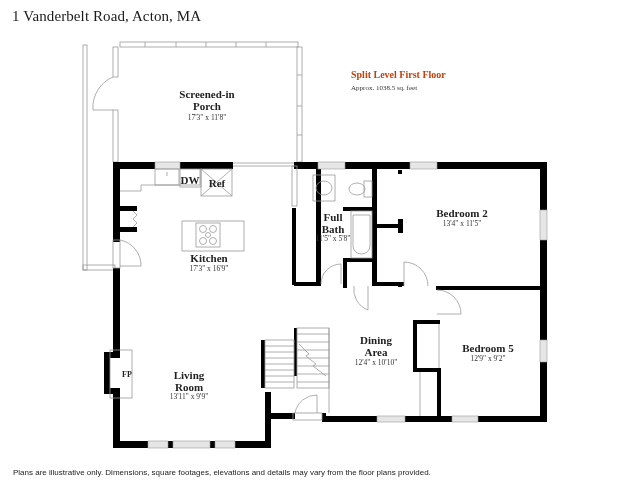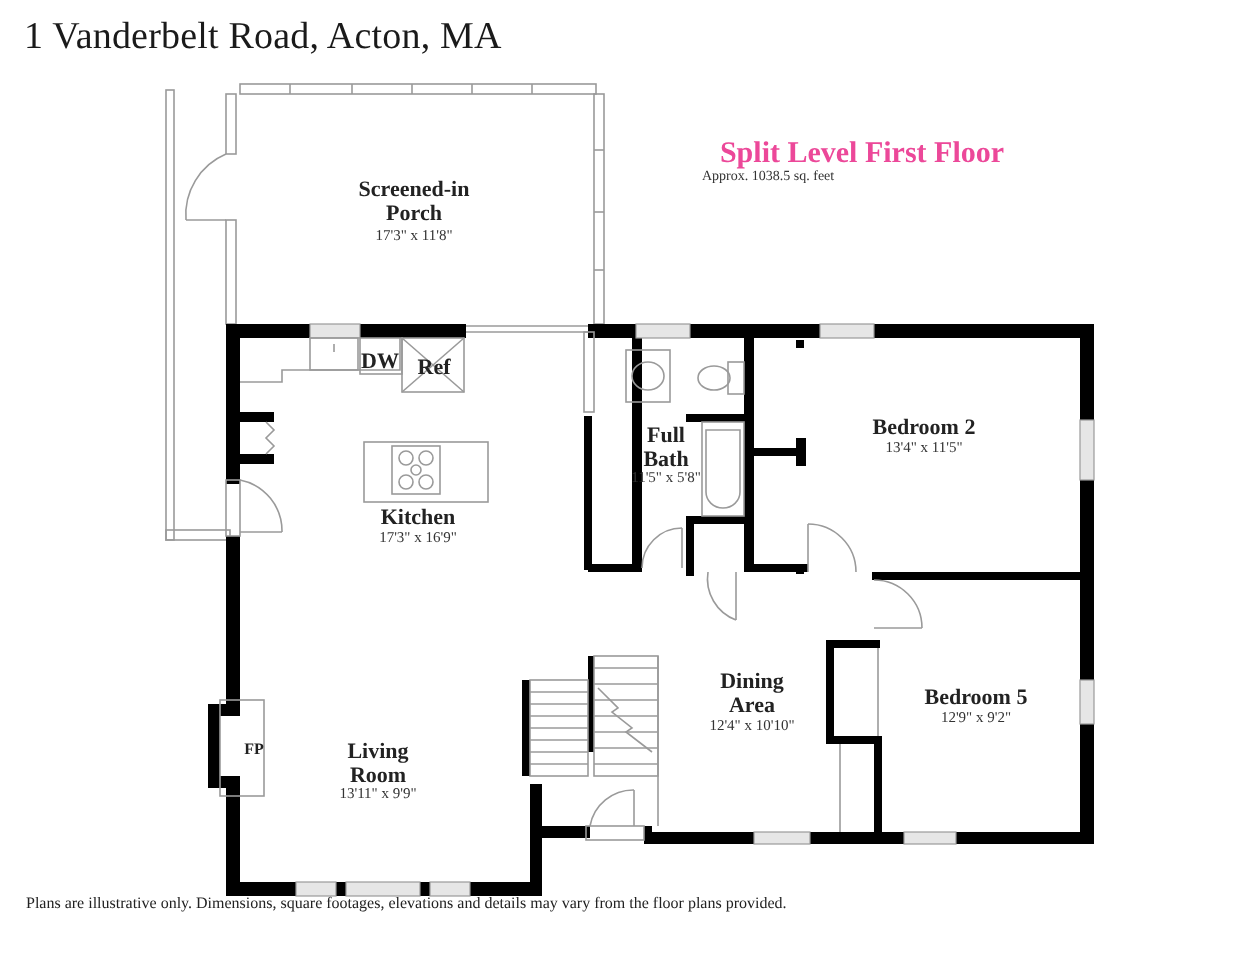--- a/index.html
+++ b/index.html
@@ -1,20 +1,20 @@
 <!DOCTYPE html>
 <html><head>
 <meta charset="utf-8">
 <style>
   html, body { margin: 0; padding: 0; background: #ffffff; }
   body { width: 621px; height: 480px; position: relative; overflow: hidden; font-family: "DejaVu Serif", "Liberation Serif", serif; }
-  .page-title { position: absolute; left: 12px; top: 8px; font-size: 19px; color: #1a1a1a; font-family: "Liberation Serif", "DejaVu Serif", serif; letter-spacing: 0.1px; }
-  .floor-title { position: absolute; left: 351px; top: 69px; width: 160px; text-align: center; font-size: 15px; font-weight: bold; color: #ec4899; font-family: "Liberation Serif", "DejaVu Serif", serif; }
+  .page-title { position: absolute; left: 12px; top: 8px; font-size: 15px; color: #1a1a1a; font-family: "Liberation Serif", "DejaVu Serif", serif; letter-spacing: 0.1px; }
+  .floor-title { position: absolute; left: 351px; top: 69px; width: 160px; font-size: 10px; font-weight: bold; color: #c2410c; font-family: "Liberation Serif", "DejaVu Serif", serif; }
   .floor-area { position: absolute; left: 351px; top: 84px; width: 160px; text-align: left; font-size: 7px; color: #333; font-family: "Liberation Serif", "DejaVu Serif", serif; }
-  .disclaimer { position: absolute; left: 13px; top: 447px; font-size: 8px; color: #222; font-family: Liberation Serif, serif; }
+  .disclaimer { position: absolute; left: 13px; top: 468px; font-size: 8px; color: #222; font-family: Liberation Sans, sans-serif; }
   svg.plan { position: absolute; left: 0; top: 0; }
   .room-name { font-family: "Liberation Serif", "DejaVu Serif", serif; font-weight: bold; font-size: 11px; fill: #222; }
   .room-dim { font-family: "Liberation Serif", "DejaVu Serif", serif; font-size: 7.5px; fill: #333; }
   .fixture-label { font-family: "Liberation Serif", "DejaVu Serif", serif; font-weight: bold; font-size: 11px; fill: #222; }
 </style>
 </head>
 <body>
 
 <div class="page-title">1 Vanderbelt Road, Acton, MA</div>
 <div class="floor-title">Split Level First Floor</div>

